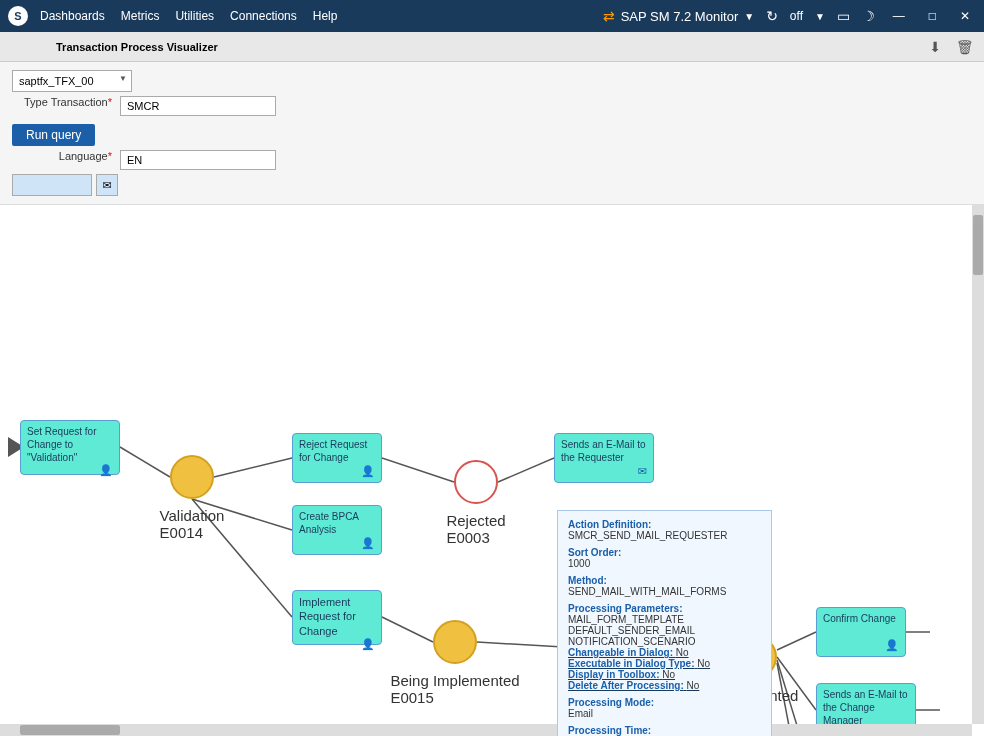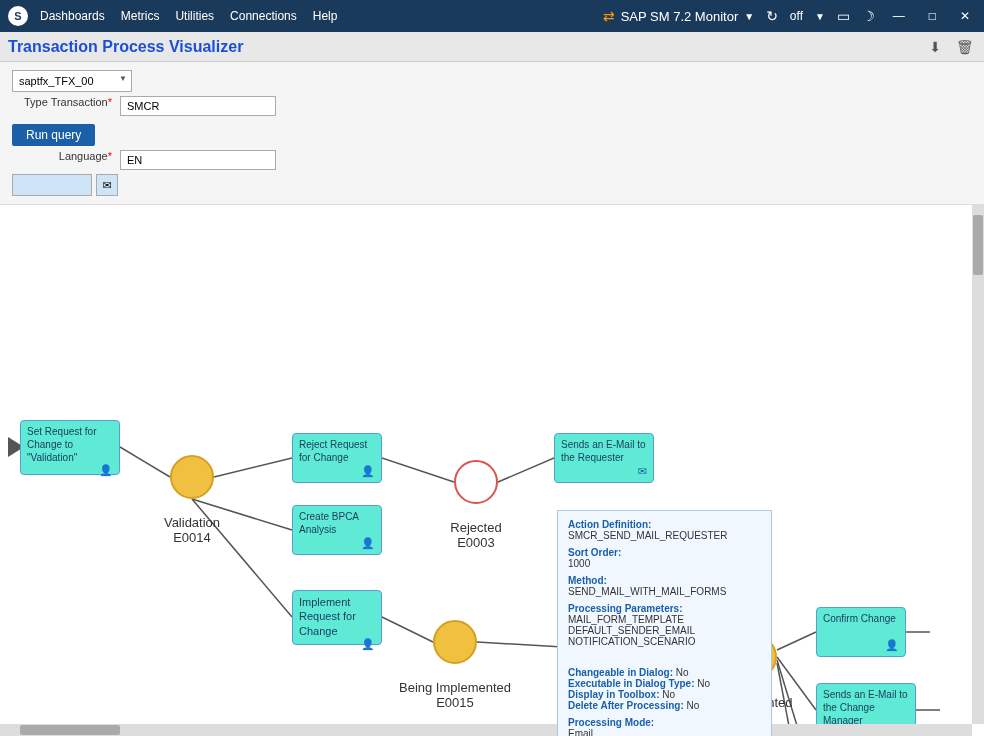--- a/index.html
+++ b/index.html
@@ -52,21 +52,21 @@
     .window-toolbar {
       background: #e8e8e8;
       border-bottom: 1px solid #ccc;
       height: 30px;
       display: flex;
       align-items: center;
       padding: 0 8px;
       gap: 8px;
     }
     .toolbar-title {
-      font-size: 16px; font-weight: bold; color: #1d4ed8; flex: 1;
+      font-size: 11px; font-weight: bold; color: #000000; flex: 1; margin-left: 48px;
     }
     .toolbar-btn {
       width: 22px; height: 22px;
       display: flex; align-items: center; justify-content: center;
       cursor: pointer; color: #555; font-size: 14px;
     }
 
     
     .form-area {
       background: #f5f5f5;
@@ -213,25 +213,25 @@
       display: flex;
       align-items: center;
       justify-content: center;
       flex-direction: column;
     }
     .circle-node .node-label {
       position: absolute;
       top: 100%;
       left: 50%;
       transform: translateX(-50%);
-      font-size: 13px;
+      font-size: 15px;
       color: #333;
       white-space: nowrap;
-      text-align: center;
-      margin-top: 18px;
+      text-align: left;
+      margin-top: 10px;
     }
 
     
     .info-popup {
       position: absolute;
       background: #f0f7ff;
       border: 1px solid #aac8e8;
       padding: 8px 10px;
       font-size: 10px;
       color: #1a3a5c;
@@ -417,21 +417,21 @@
           <div class="info-label">Action Definition:</div>
           <div class="info-value">SMCR_SEND_MAIL_REQUESTER</div>
           <div class="info-label">Sort Order:</div>
           <div class="info-value">1000</div>
           <div class="info-label">Method:</div>
           <div class="info-value">SEND_MAIL_WITH_MAIL_FORMS</div>
           <div class="info-label">Processing Parameters:</div>
           <div class="info-value" style="white-space:pre-line;">MAIL_FORM_TEMPLATE
 DEFAULT_SENDER_EMAIL
 NOTIFICATION_SCENARIO</div>
-          <div style="margin-top:20px;">
+          <div style="margin-top:0;text-decoration:underline;">
             <span class="info-label">Changeable in Dialog:</span>
             <span class="info-value">No</span><br>
             <span class="info-label">Executable in Dialog Type:</span>
             <span class="info-value">No</span><br>
             <span class="info-label">Display in Toolbox:</span>
             <span class="info-value">No</span><br>
             <span class="info-label">Delete After Processing:</span>
             <span class="info-value">No</span>
           </div>
           <div class="info-label">Processing Mode:</div>

